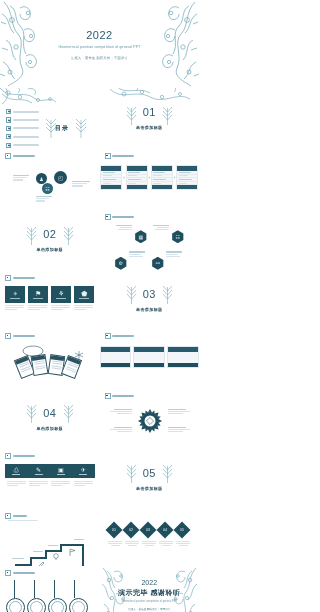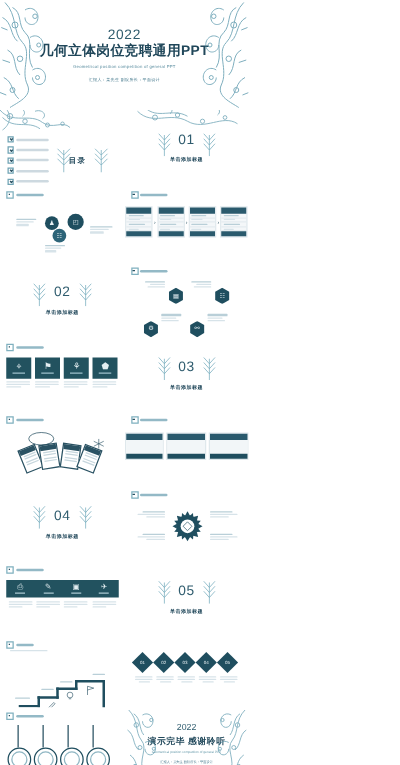--- a/index.html
+++ b/index.html
@@ -183,21 +183,20 @@
             <circle cx="16" cy="47" r="2.2"></circle>
           <circle cx="10" cy="72" r="2"></circle>
             <circle cx="28" cy="13" r="1.8"></circle>
           <circle cx="31" cy="36" r="1.6"></circle>
             <circle cx="30" cy="62" r="1.6"></circle>
           <path d="M6 24 L1 22 M8 50 L2 48 M5 76 L0 74"></path>
         </g>
       </svg>
     </div>
     <div class="yr">2022</div>
-    <div class="tt">几何立体岗位竞聘通用PPT</div>
     <div class="st">Geometrical position competition of general PPT</div>
     <div class="meta">汇报人：某先生    副院所长：平面设计</div>
   </div>
 
   <div class="row">
 
     <div class="slide toc half">
       <div class="vine" style="left:-2px;top:-4px;width:60px;height:26px;">
         <svg width="60" height="26" viewBox="0 0 60 26">
           <g stroke="#4d8fa5" fill="none" stroke-width=".7" opacity=".85">

